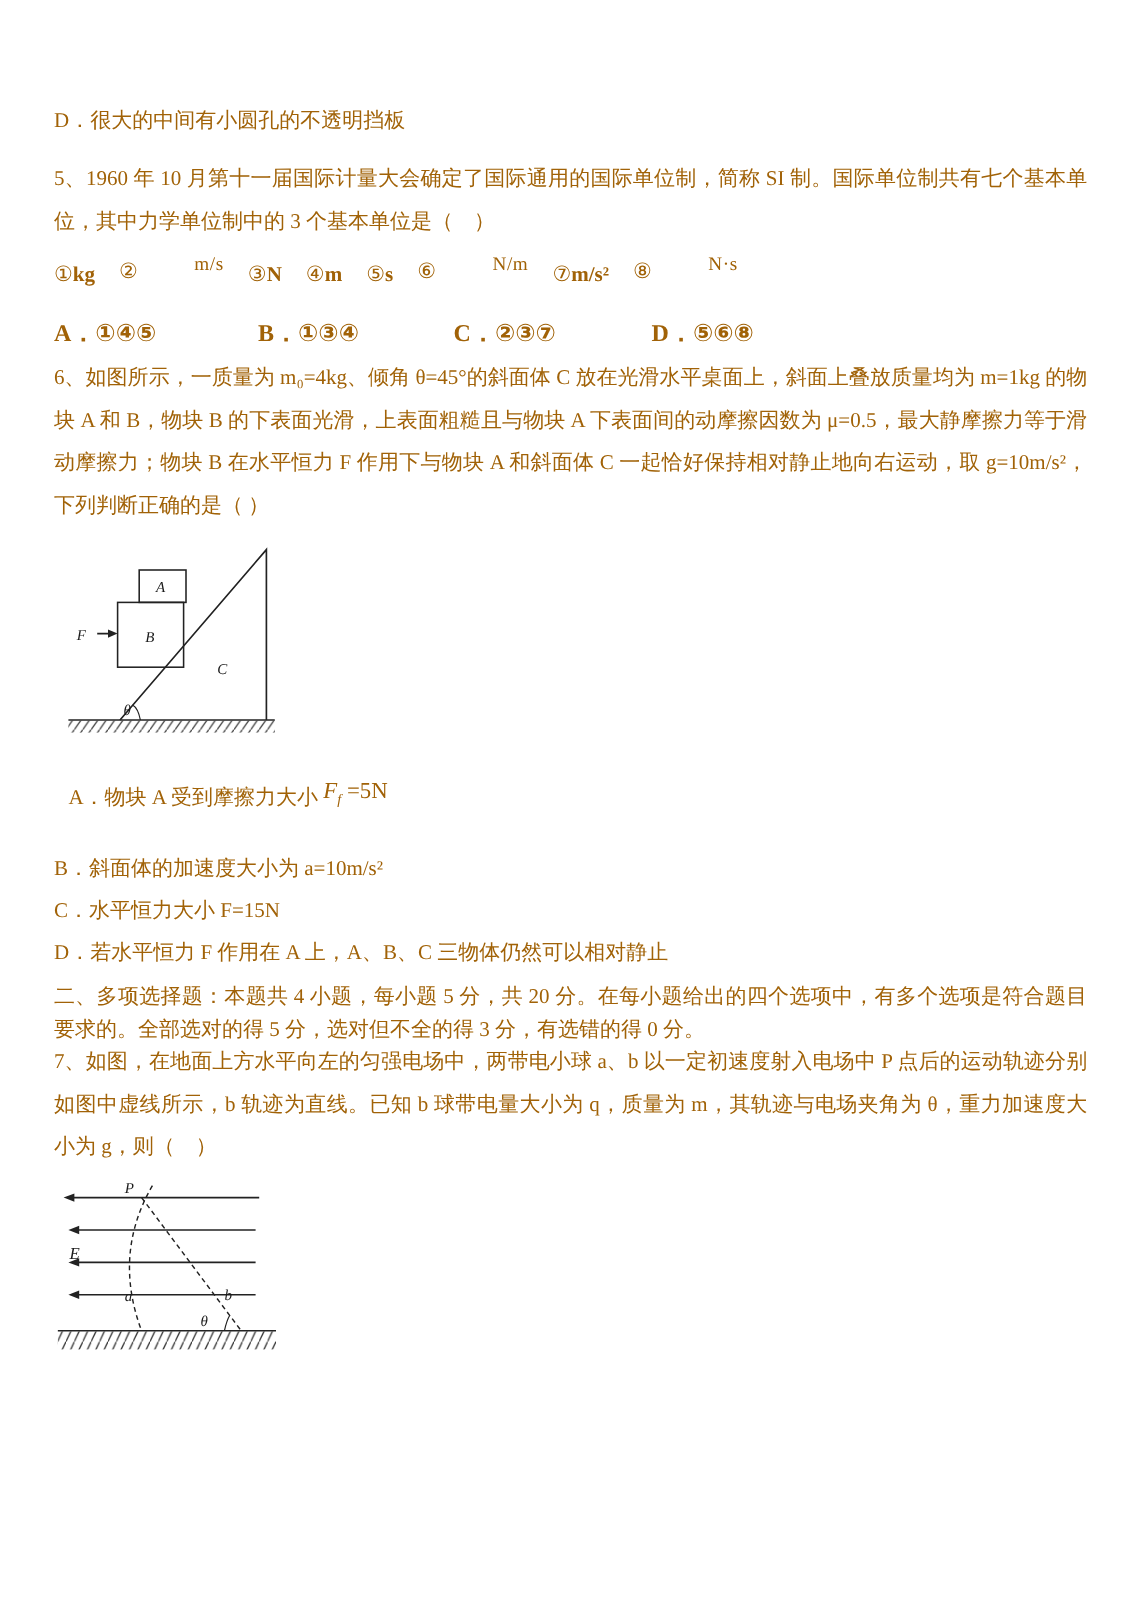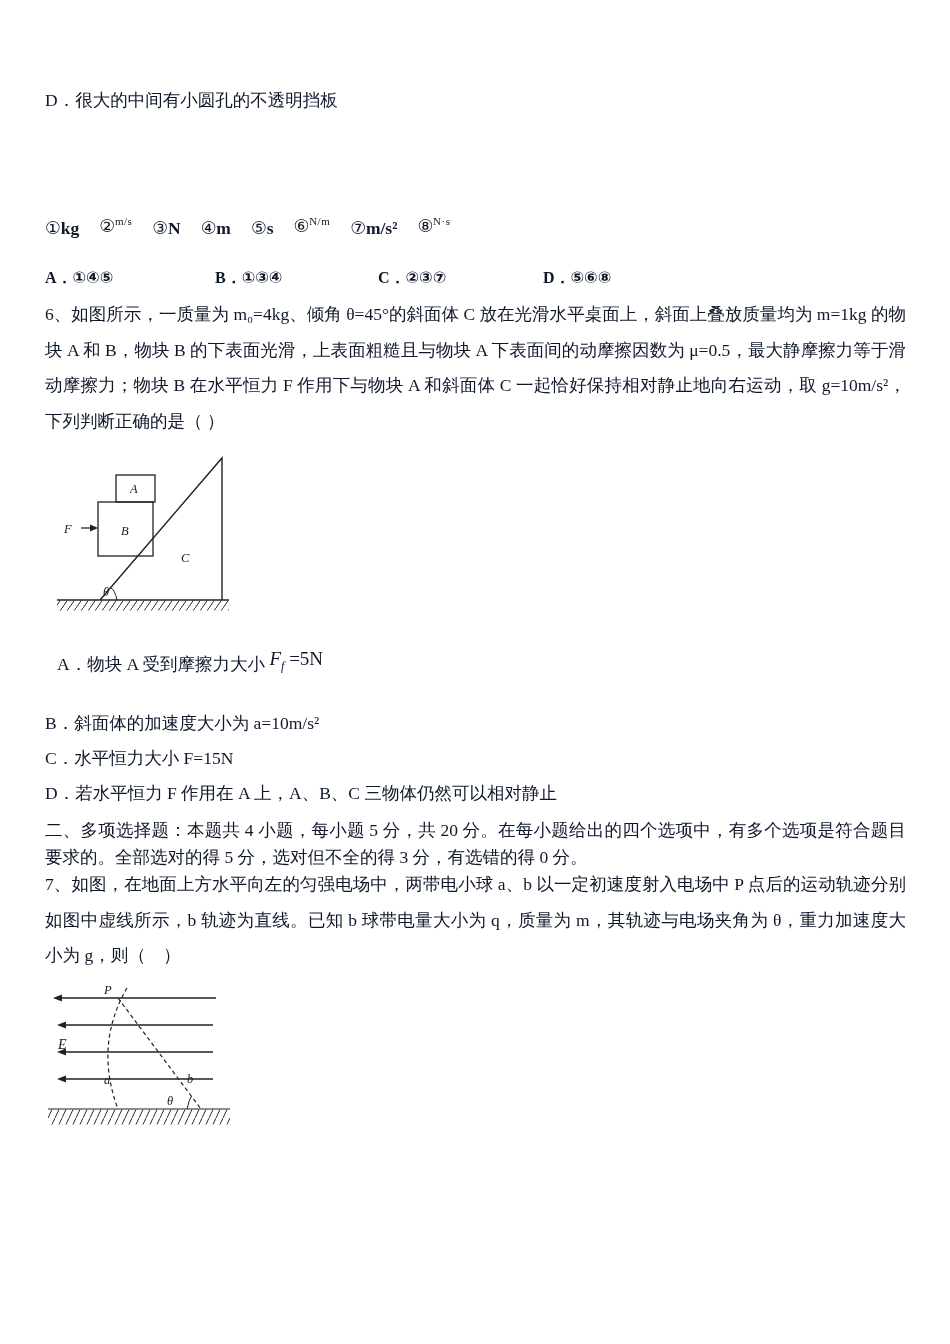--- a/index.html
+++ b/index.html
@@ -1,51 +1,52 @@
 <!DOCTYPE html>
 <html><head>
 <meta charset="utf-8">
 <style>
   * { margin:0; padding:0; box-sizing:border-box; }
   html,body { background:#ffffff; }
   .page {
     position:relative; width:950px; height:1344px; background:#ffffff;
-    color:#0f172a; overflow:hidden;
+    color:#a16207; overflow:hidden;
     font-family:"Liberation Serif","DejaVu Serif","DejaVu Sans",serif;
   }
   .abs { position:absolute; left:45px; width:861px; }
   .txt { font-size:17.5px; line-height:35.5px; }
   .just { text-align:justify; }
   .tight { line-height:27px; }
 
   .units-row { display:flex; align-items:flex-end; font-size:17.5px; line-height:22px; }
   .unit-item { margin-right:20px; white-space:nowrap; }
   .u-txt { font-weight:bold;margin-top:32px; }
-  .u-raised { font-weight:normal; font-size:11px; position:relative; top:-7px; letter-spacing:0.5px; }
+  .u-raised { font-weight:normal; font-size:16px; position:relative; top:-7px; letter-spacing:0.5px;margin-left:47px; }
 
-  .optrow { position:relative; height:24px; font-size:16px; line-height:22px; font-weight:bold; }
+  .optrow { position:relative; height:24px; font-size:20px; line-height:22px; font-weight:bold; }
   .optrow > span { position:absolute; top:0; }
 
   .optline { font-size:17.5px; line-height:32px;margin-left:12px; }
   .formula { font-size:19px; position:relative; top:-5px; white-space:pre; }
   .formula i { font-style:italic; }
   .formula sub { font-size:12px; font-style:italic; }
 
   .fig { position:absolute; }
   .svg-lbl { font-size:12.5px; fill:#1a1a1a; font-family:"Liberation Serif","DejaVu Serif",serif; }
   .svg-lbl.it { font-style:italic; }
   .stroke { stroke:#222222; fill:none; }
 </style>
 </head>
 <body>
 
 <div class="page">
 
   <div class="abs txt" style="top:83px">D．很大的中间有小圆孔的不透明挡板</div>
 
+  <div class="abs txt just" style="top:131px">5、1960 年 10 月第十一届国际计量大会确定了国际通用的国际单位制，简称 SI 制。国际单位制共有七个基本单位，其中力学单位制中的 3 个基本单位是（　）</div>
 
   <div class="abs units-row" style="top:215px">
     <span class="unit-item"><span>①</span><span class="u-txt">kg</span></span>
     <span class="unit-item"><span>②</span><span class="u-raised">m/s</span></span>
     <span class="unit-item"><span>③</span><span class="u-txt">N</span></span>
     <span class="unit-item"><span>④</span><span class="u-txt">m</span></span>
     <span class="unit-item"><span>⑤</span><span class="u-txt">s</span></span>
     <span class="unit-item"><span>⑥</span><span class="u-raised">N/m</span></span>
     <span class="unit-item"><span>⑦</span><span class="u-txt">m/s²</span></span>
     <span class="unit-item"><span>⑧</span><span class="u-raised">N·s</span></span>

